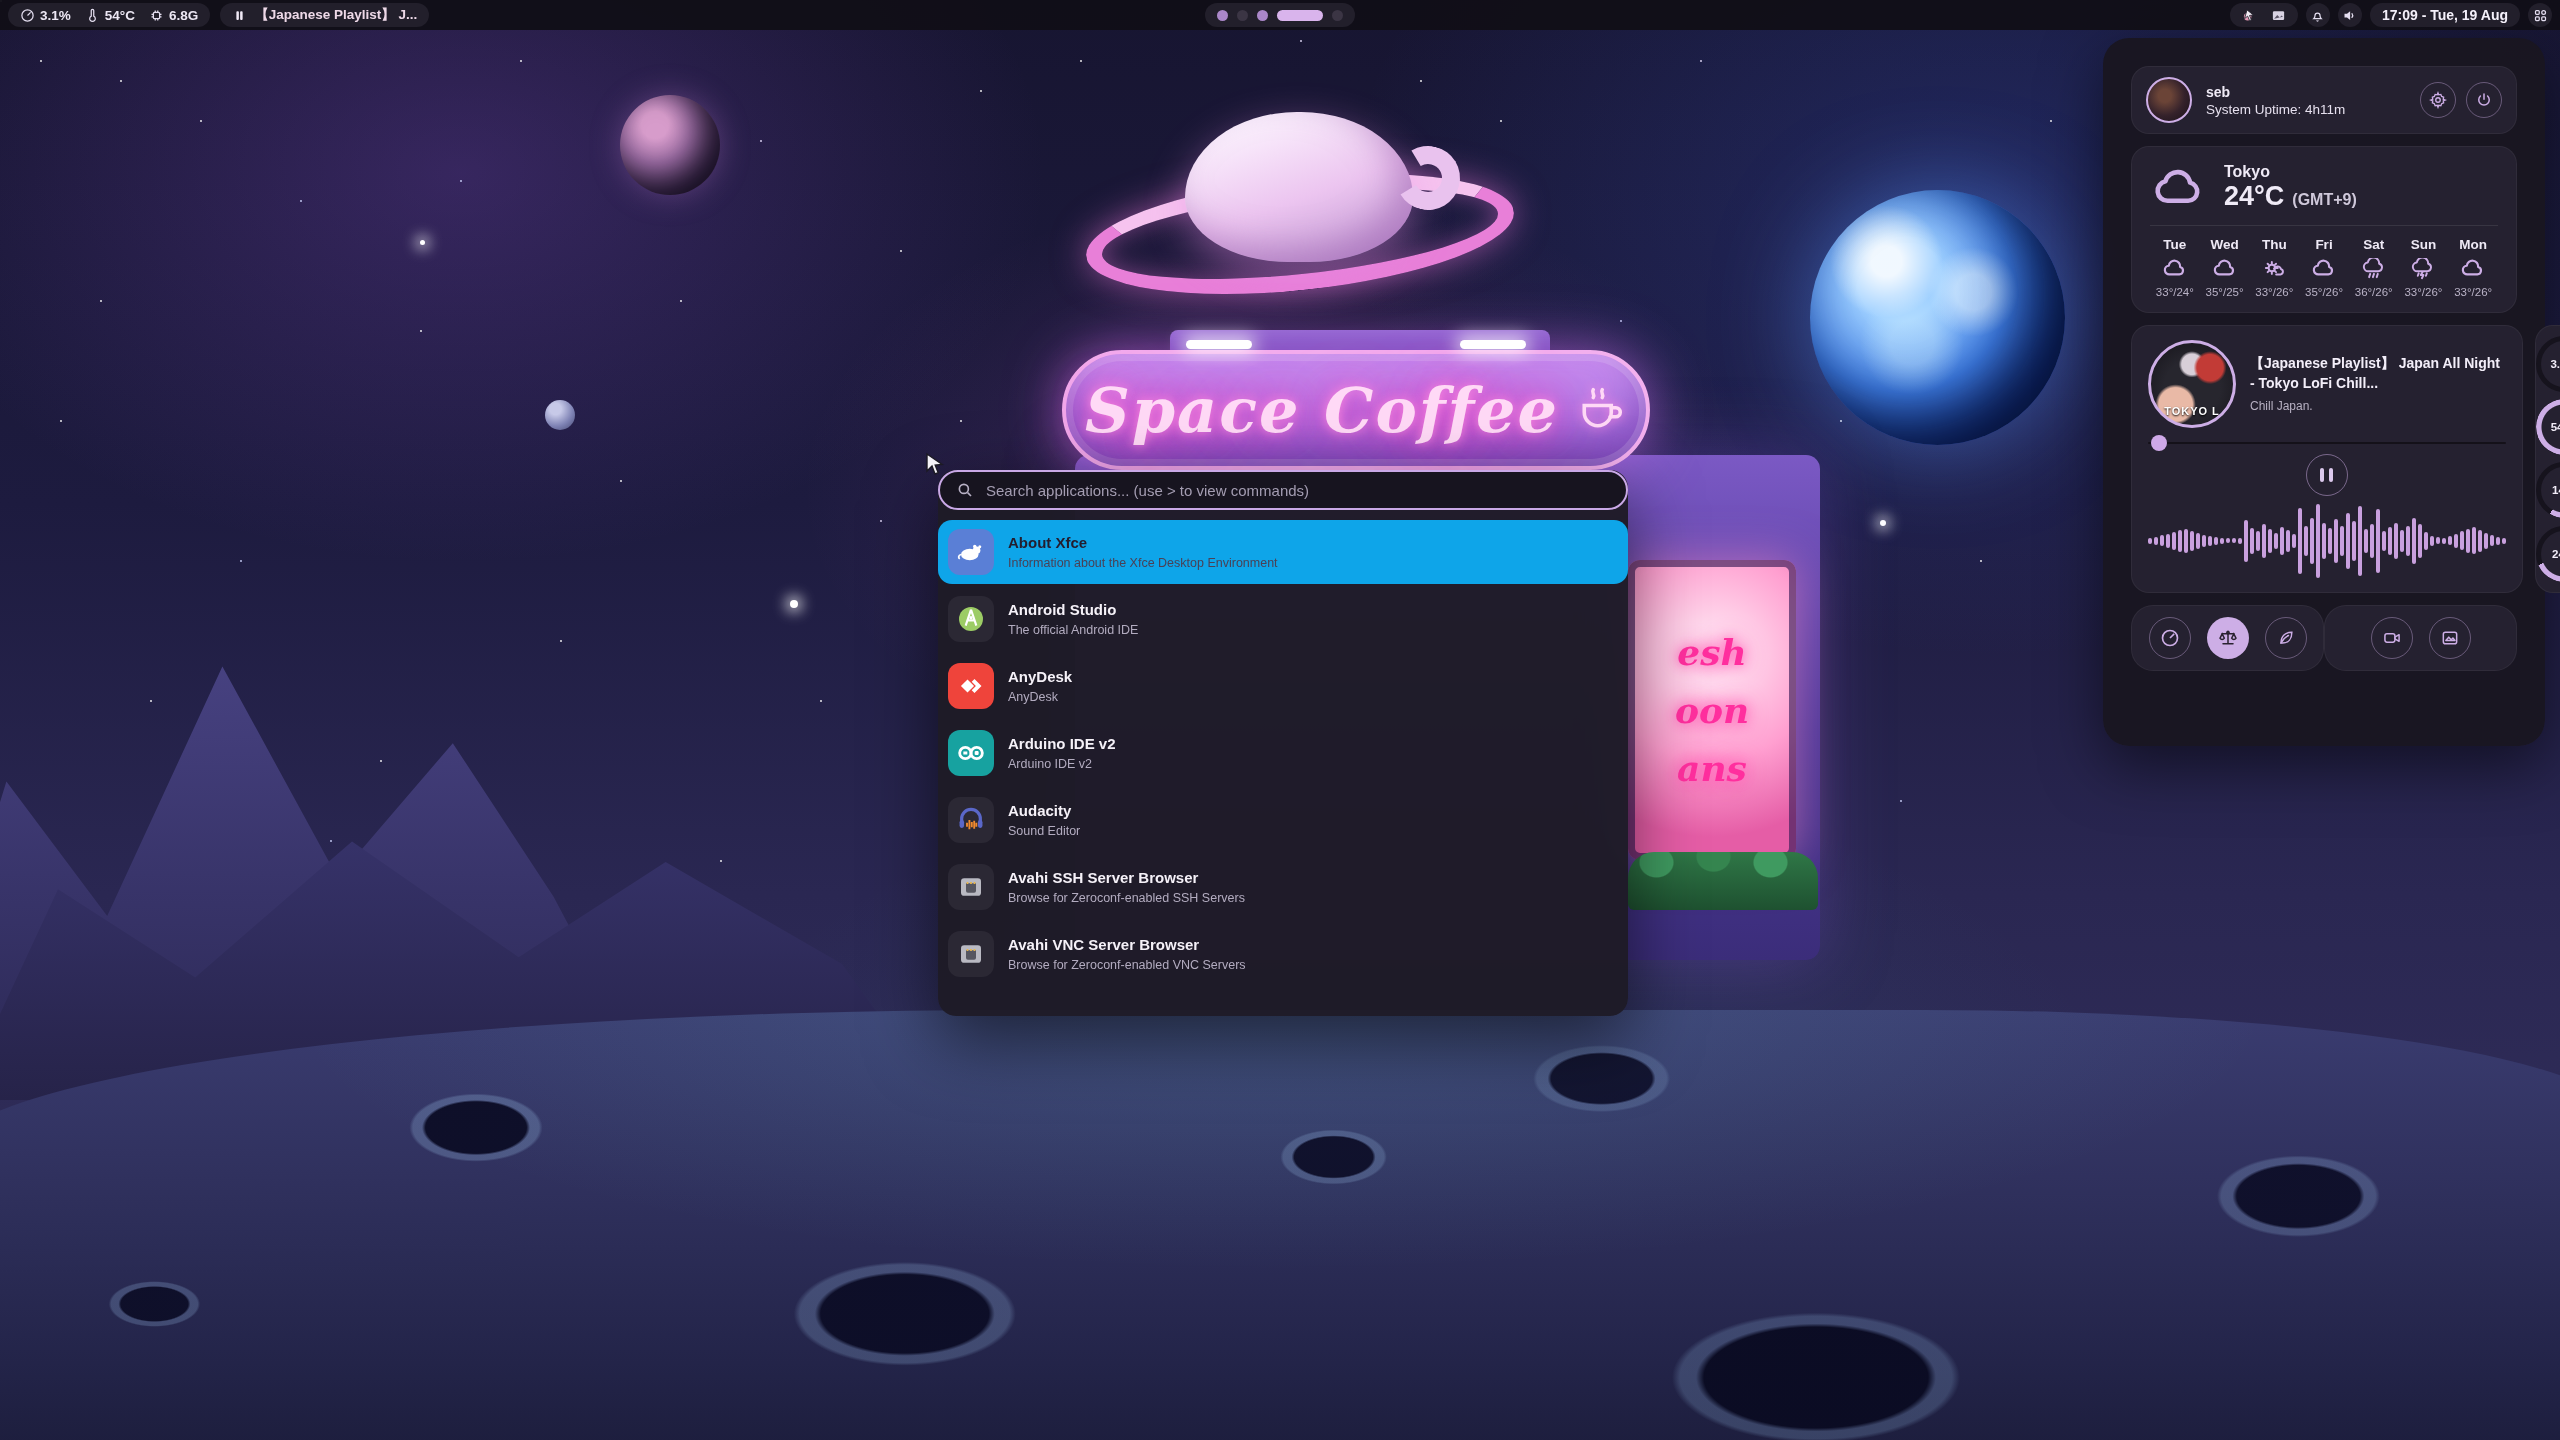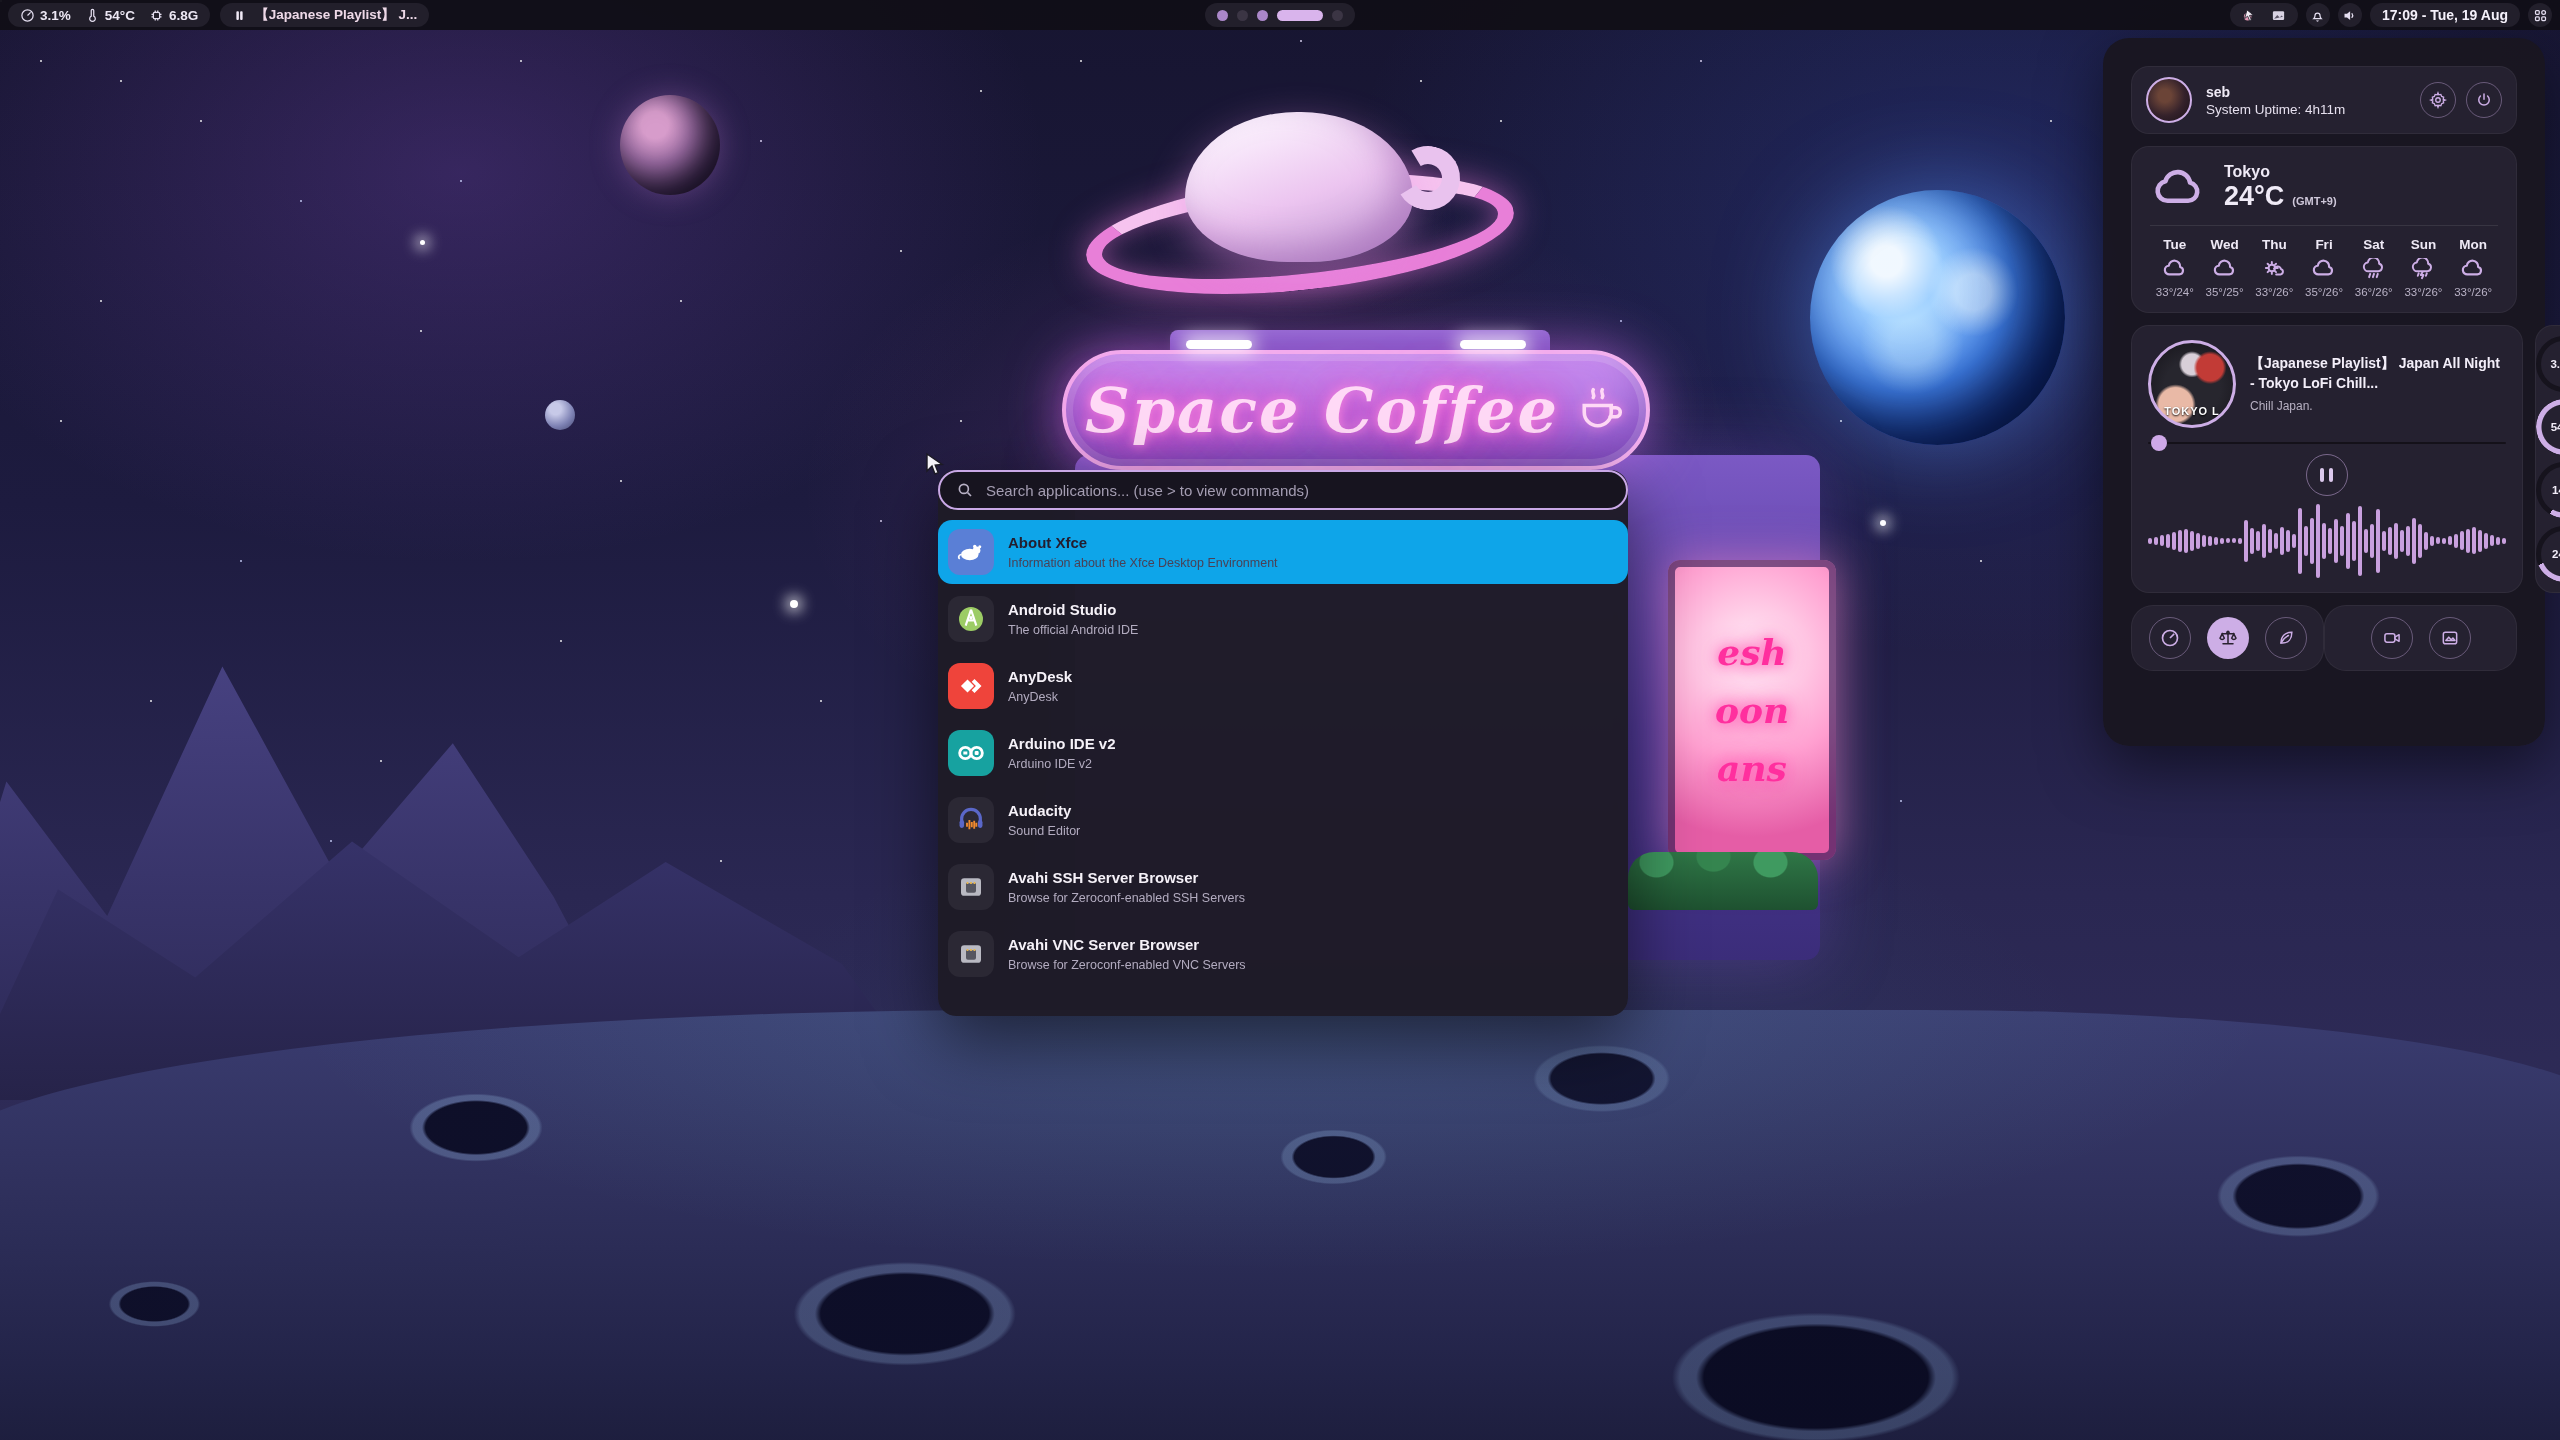--- a/index.html
+++ b/index.html
@@ -51,21 +51,21 @@
       radial-gradient(200px 90px at 70% 75%, rgba(10,11,34,.95) 0 56%, rgba(120,150,190,.3) 60% 68%, transparent 72%),
       radial-gradient(110px 55px at 88% 38%, rgba(12,13,38,.9) 0 56%, rgba(130,160,200,.3) 60% 70%, transparent 74%),
       radial-gradient(60px 30px at 8% 60%, rgba(12,13,38,.9) 0 56%, rgba(130,160,200,.3) 60% 72%, transparent 76%),
       radial-gradient(90px 44px at 62% 14%, rgba(12,13,38,.85) 0 56%, rgba(130,160,200,.25) 60% 72%, transparent 76%),
       radial-gradient(1600px 420px at 50% 0%, rgba(110,205,215,.16), transparent 62%),
       linear-gradient(180deg,#3a3c70 0%,#30315e 34%,#232449 72%,#191a36 100%);}
   
   .shop{position:absolute;left:1075px;top:455px;width:745px;height:505px;border-radius:14px;
     background:linear-gradient(180deg,#7b59c4,#4d3899 55%,#3b2d7a);
     box-shadow:0 0 70px rgba(130,85,210,.35);}
-  .shop-window{position:absolute;left:1668px;top:560px;width:168px;height:300px;border-radius:12px;
+  .shop-window{position:absolute;left:1628px;top:560px;width:168px;height:300px;border-radius:12px;
     background:radial-gradient(circle at 50% 32%,#ffdcee 0 12%,#ff9fd0 48%,#e55da6 82%);
     box-shadow:0 0 46px rgba(255,140,200,.55), inset 0 0 0 7px rgba(55,28,88,.65);
     display:flex;flex-direction:column;align-items:center;justify-content:center;gap:16px;}
   .shop-window span{font-family:"DejaVu Serif",serif;font-style:italic;font-weight:bold;font-size:36px;
     color:#ff2f9e;text-shadow:0 0 10px #ff7cc4,0 0 22px #ff2f9e;}
   .hedge{position:absolute;left:1628px;top:852px;width:190px;height:58px;border-radius:26px 26px 6px 6px;
     background:
       radial-gradient(34px 30px at 15% 18%, #3f9a60 0 48%, transparent 52%),
       radial-gradient(34px 30px at 45% 8%, #35854f 0 48%, transparent 52%),
       radial-gradient(34px 30px at 75% 18%, #3f9a60 0 48%, transparent 52%),
@@ -138,21 +138,21 @@
   .user-name{font-size:14px;font-weight:bold;}
   .user-uptime{font-size:13.5px;color:#e6e0ee;margin-top:2px;}
   .user-btns{margin-left:auto;display:flex;gap:10px;}
   .rbtn{width:36px;height:36px;border-radius:50%;border:1px solid rgba(205,174,230,.4);
     display:flex;align-items:center;justify-content:center;color:#cdaee6;}
   .weather-card{margin-top:12px;padding:16px 18px 14px;}
   .w-head{display:flex;align-items:center;gap:16px;}
   .w-city{font-size:16px;font-weight:bold;line-height:1.1;}
   .w-temp-row{display:flex;align-items:baseline;gap:8px;}
   .w-temp{font-size:27px;font-weight:bold;}
-  .w-tz{font-size:11px;font-weight:bold;color:#cfc8da;}
+  .w-tz{font-size:16px;font-weight:bold;color:#cfc8da;}
   .w-div{height:1px;background:rgba(255,255,255,.09);margin:13px 0 11px;}
   .forecast{display:flex;justify-content:space-between;}
   .fc-col{display:flex;flex-direction:column;align-items:center;gap:6px;width:52px;}
   .fc-day{font-size:13.5px;font-weight:bold;color:#eee9f5;}
   .fc-temp{font-size:11.5px;color:#b9b2c6;white-space:nowrap;}
   .mid-row{margin-top:12px;display:flex;gap:12px;height:268px;}
   .music-card{flex:1;padding:14px 16px;display:flex;flex-direction:column;}
   .m-top{display:flex;gap:14px;align-items:center;}
   .album{width:88px;height:88px;border-radius:50%;border:3px solid #cdaee6;flex:none;position:relative;overflow:hidden;
     background:

